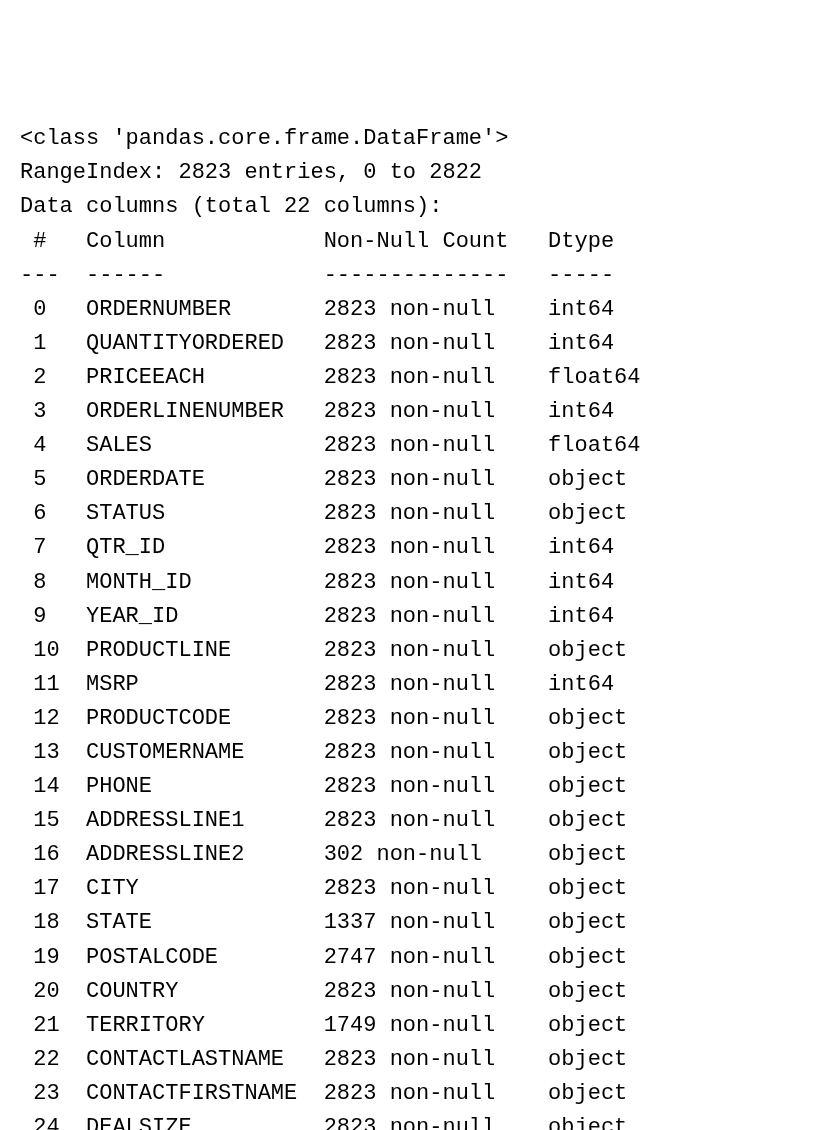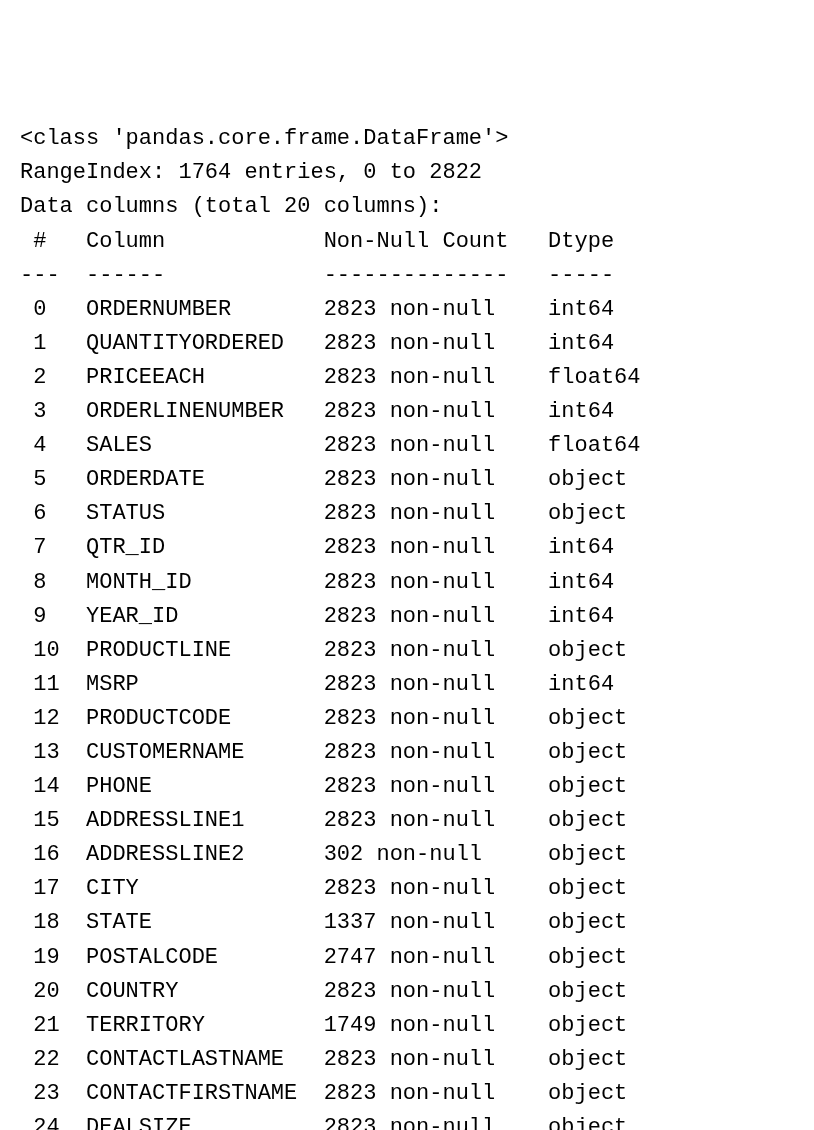--- a/index.html
+++ b/index.html
@@ -14,22 +14,22 @@
     }
     .container {
       width: 814px;
     }
   </style>
 </head>
 <body>
 
 
 <div class="container"><span>&lt;class 'pandas.core.frame.DataFrame'&gt;</span>
-<span>RangeIndex: 1764 entries, 0 to 2822</span>
-<span>Data columns (total 20 columns):</span>
+<span>RangeIndex: 2823 entries, 0 to 2822</span>
+<span>Data columns (total 22 columns):</span>
 <span id="hdr-row"> #   Column            Non-Null Count   Dtype</span>
 <span id="div-row">---  ------            --------------   -----</span>
 <span id="body-rows"> 0   ORDERNUMBER       2823 non-null    int64
  1   QUANTITYORDERED   2823 non-null    int64
  2   PRICEEACH         2823 non-null    float64
  3   ORDERLINENUMBER   2823 non-null    int64
  4   SALES             2823 non-null    float64
  5   ORDERDATE         2823 non-null    object
  6   STATUS            2823 non-null    object
  7   QTR_ID            2823 non-null    int64

